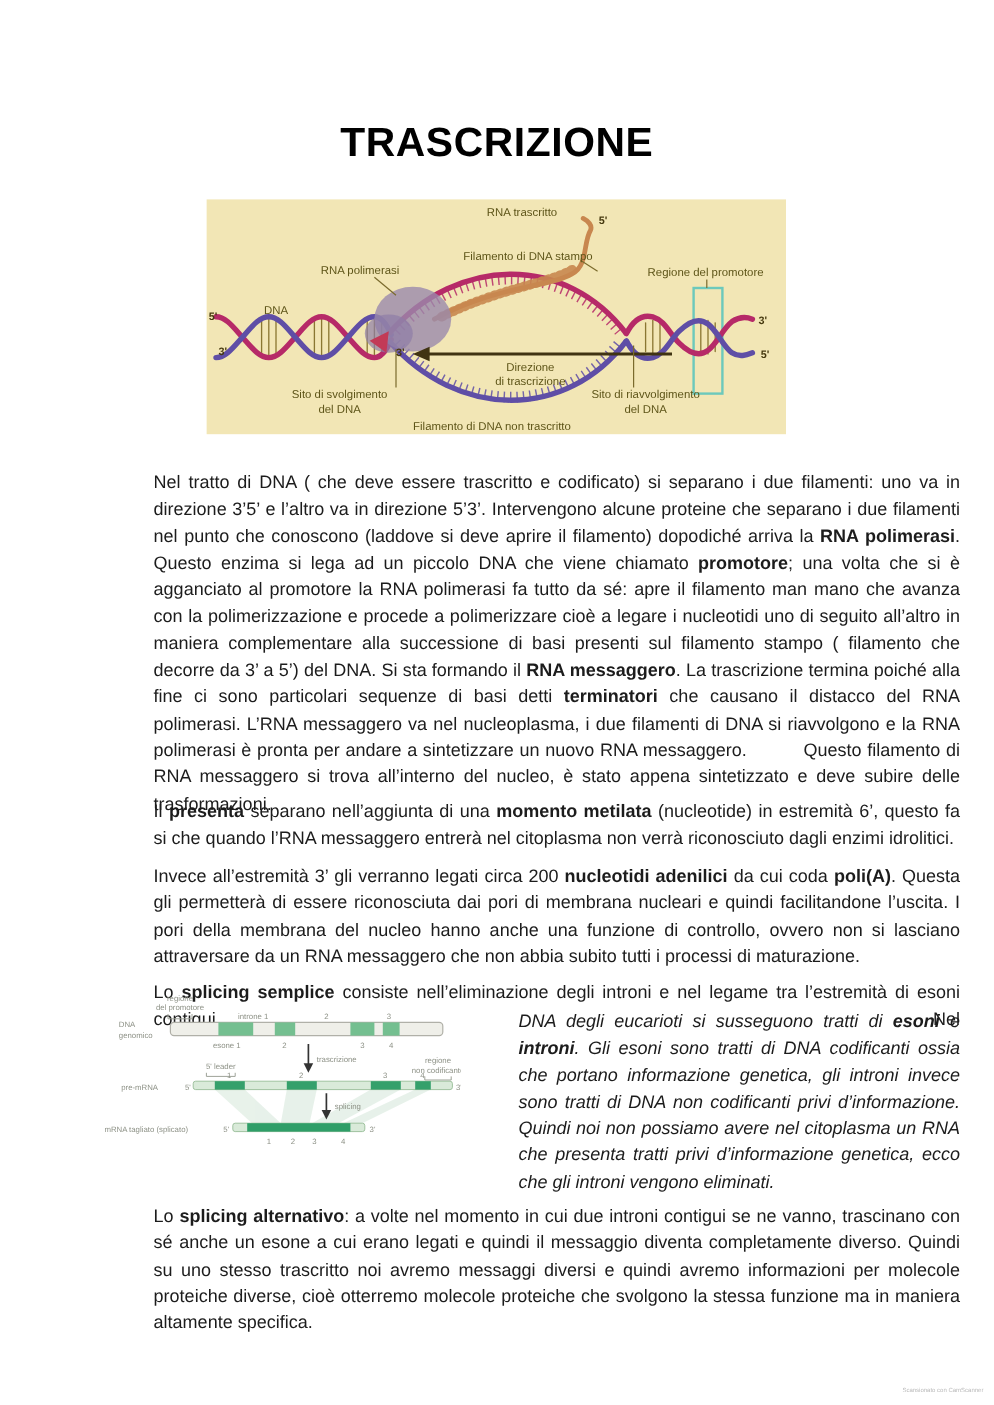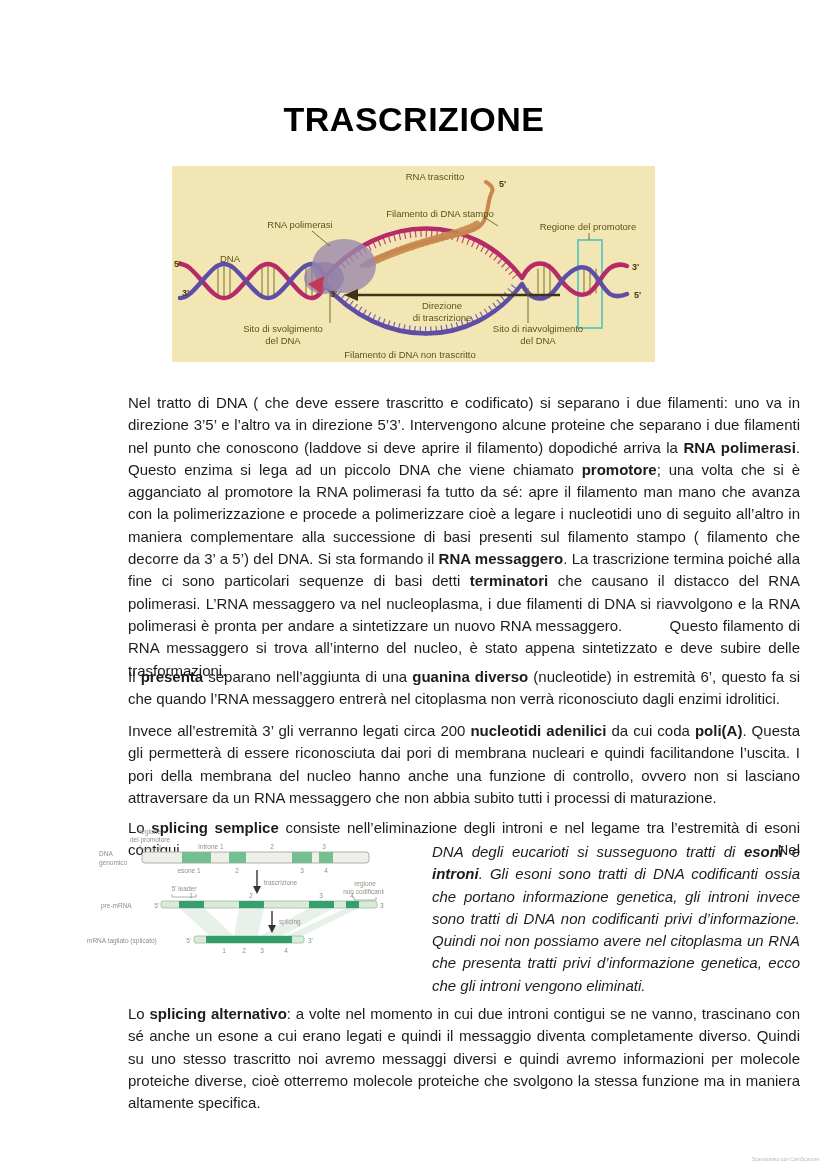--- a/index.html
+++ b/index.html
@@ -108,21 +108,21 @@
       <text class="f1lbl" x="111" y="178" text-anchor="middle">del DNA</text>
       <text class="f1lbl" x="366" y="166" text-anchor="middle">Sito di riavvolgimento</text>
       <text class="f1lbl" x="366" y="178" text-anchor="middle">del DNA</text>
       <text class="f1lbl" x="238" y="192" text-anchor="middle">Filamento di DNA non trascritto</text>
       <text class="f1end" x="460" y="104">3'</text>
       <text class="f1end" x="462" y="132">5'</text>
     </svg>
   </div>
 
   <p class="para" style="top:377px;"><span>Nel tratto di DNA ( che deve essere trascritto e codificato) si separano i due filamenti: uno va in direzione 3’5’ e l’altro va in direzione 5’3’. Intervengono alcune proteine che separano i  due filamenti nel punto che conoscono (laddove si deve aprire il filamento) dopodiché arriva la </span><strong>RNA polimerasi</strong><span>.  Questo enzima si lega ad un piccolo DNA che viene chiamato </span><strong>promotore</strong><span>; una volta che si è agganciato al promotore la RNA polimerasi fa tutto da sé: apre il filamento man mano che avanza con la polimerizzazione e procede a polimerizzare cioè a legare i nucleotidi uno di seguito all’altro in maniera complementare alla successione di basi presenti sul filamento stampo ( filamento che decorre da 3’ a 5’) del DNA. Si sta formando il </span><strong>RNA messaggero</strong><span>. La trascrizione termina poiché alla fine ci sono particolari sequenze di basi detti </span><strong>terminatori</strong><span> che causano il distacco del RNA polimerasi. L’RNA messaggero va nel nucleoplasma, i due filamenti di DNA si riavvolgono e la RNA polimerasi è pronta per andare a sintetizzare un nuovo RNA messaggero.&nbsp;&nbsp;&nbsp;&nbsp;&nbsp;&nbsp;&nbsp;&nbsp;&nbsp; Questo filamento di RNA messaggero si trova all’interno del nucleo, è stato appena sintetizzato e deve subire delle trasformazioni.</span></p>
-  <p class="para" style="top:651px;"><span>Il </span><strong>presenta</strong><span> separano nell’aggiunta di una </span><strong>guanina diverso</strong><span> (nucleotide) in estremità 6’, questo fa si che quando l’RNA messaggero entrerà nel citoplasma non verrà riconosciuto dagli enzimi idrolitici.</span></p>
+  <p class="para" style="top:651px;"><span>Il </span><strong>presenta</strong><span> separano nell’aggiunta di una </span><strong>momento metilata</strong><span> (nucleotide) in estremità 6’, questo fa si che quando l’RNA messaggero entrerà nel citoplasma non verrà riconosciuto dagli enzimi idrolitici.</span></p>
   <p class="para" style="top:705px;"><span>Invece all’estremità 3’ gli verranno legati circa 200 </span><strong>nucleotidi adenilici</strong><span> da cui coda </span><strong>poli(A)</strong><span>. Questa gli permetterà di essere riconosciuta dai pori di membrana nucleari e quindi facilitandone l’uscita. I pori della membrana del nucleo hanno anche una funzione di controllo, ovvero non si lasciano attraversare da un RNA messaggero che non abbia subito tutti i processi di maturazione.</span></p>
   <p class="para intro" style="top:802px;"><span>Lo </span><strong>splicing semplice</strong><span> consiste nell’eliminazione degli introni e nel legame tra l’estremità di esoni contigui. Nel</span></p>
   <p class="para rightcol" style="top:826px;"><span>DNA degli eucarioti si susseguono tratti di </span><strong>esoni</strong><span> e </span><strong>introni</strong><span>. Gli esoni sono tratti di DNA codificanti ossia che portano informazione genetica, gli introni invece sono tratti di DNA non codificanti privi d’informazione. Quindi noi non possiamo avere nel citoplasma un RNA che presenta tratti privi d’informazione genetica, ecco che gli introni vengono eliminati.</span></p>
   <p class="para" style="top:988px;"><span>Lo </span><strong>splicing alternativo</strong><span>: a volte nel momento in cui due introni contigui se ne vanno, trascinano con sé anche un esone a cui erano legati e quindi il messaggio diventa completamente diverso. Quindi su uno stesso trascritto noi avremo messaggi diversi e quindi avremo informazioni per molecole proteiche diverse, cioè otterremo molecole proteiche che svolgono la stessa funzione ma in maniera altamente specifica.</span></p>
 
   <div class="fig2">
     <svg viewBox="0 0 300 145" width="300" height="145">
 
       <g fill="#bcd9c4" opacity="0.35">
         <polygon points="95,84 120,84 150,112 126,112"></polygon>

